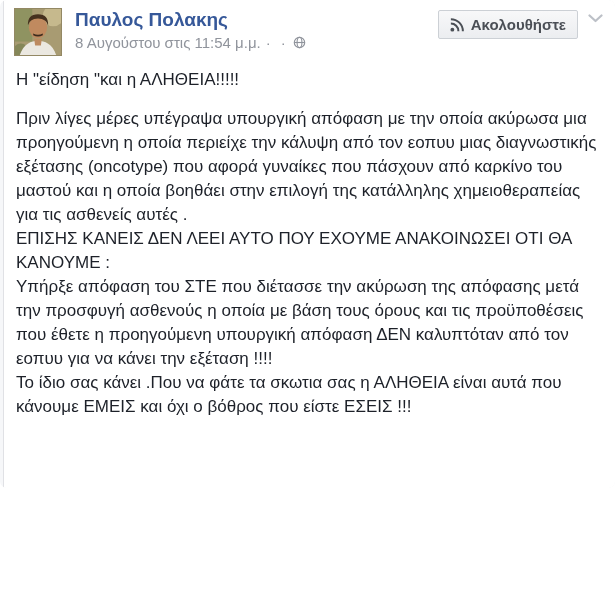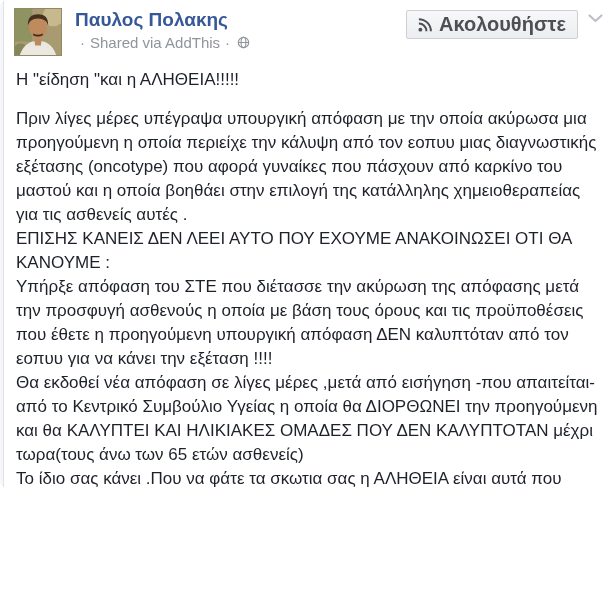--- a/index.html
+++ b/index.html
@@ -64,21 +64,21 @@
     display: inline-flex;
     align-items: center;
     gap: 7px;
     height: 29px;
     padding: 0 11px;
     background: linear-gradient(#f8f8f9, #ebedf0);
     border: 1px solid #ccd0d5;
     border-radius: 2px;
     color: #4b4f56;
     font-family: "Liberation Sans", sans-serif;
-    font-size: 20px;
+    font-size: 15px;
     font-weight: bold;
     cursor: pointer;
   }
   .follow-btn .rss { display: inline-flex; align-items: center; }
   .chev {
     display: inline-flex;
     margin: 4px 6px 0 10px;
     cursor: pointer;
   }
   .post-body {
@@ -107,22 +107,22 @@
           <path d="M20 31 L28 31 L27 38 L21 38 Z" fill="#bd8a60"></path>
           <ellipse cx="24" cy="19" rx="9.5" ry="11.5" fill="#c08a5f"></ellipse>
           <path d="M13.5 17 Q13 5.5 24 5.5 Q35 5.5 34.5 17 Q33 10.5 24 10 Q15 10.5 13.5 17 Z" fill="#46311f"></path>
           <path d="M19 25.5 Q24 28 29 25.5 L29 27.5 Q24 30 19 27.5 Z" fill="#3c2b1d"></path>
         </svg>
       </div>
 
       <div class="header-text">
         <a class="author">Παυλος Πολακης</a>
         <div class="meta">
+          <span class="timestamp">8 Αυγούστου στις 11:54 μ.μ.</span>
           <span class="sep">·</span>
-          <span>Shared via AddThis</span>
           <span class="sep">·</span>
           <span class="globe">
             <svg width="13" height="13" viewBox="0 0 14 14" aria-hidden="true">
               <circle cx="7" cy="7" r="5.6" fill="none" stroke="#90949c" stroke-width="1.3"></circle>
               <line x1="1.4" y1="7" x2="12.6" y2="7" stroke="#90949c" stroke-width="1.2"></line>
               <ellipse cx="7" cy="7" rx="2.6" ry="5.6" fill="none" stroke="#90949c" stroke-width="1.2"></ellipse>
             </svg>
           </span>
         </div>
       </div>
@@ -144,18 +144,17 @@
           </svg>
         </span>
       </div>
     </div>
 
     <div class="post-body">
       <div class="post-line first">Η "είδηση "και η ΑΛΗΘΕΙΑ!!!!!</div>
       <div class="post-line">Πριν λίγες μέρες υπέγραψα υπουργική απόφαση με την οποία ακύρωσα μια προηγούμενη η οποία περιείχε την κάλυψη από τον εοπυυ μιας διαγνωστικής εξέτασης (oncotype) που αφορά γυναίκες που πάσχουν από καρκίνο του μαστού και η οποία βοηθάει στην επιλογή της κατάλληλης χημειοθεραπείας για τις ασθενείς αυτές .</div>
       <div class="post-line">ΕΠΙΣΗΣ ΚΑΝΕΙΣ ΔΕΝ ΛΕΕΙ ΑΥΤΟ ΠΟΥ ΕΧΟΥΜΕ ΑΝΑΚΟΙΝΩΣΕΙ ΟΤΙ ΘΑ ΚΑΝΟΥΜΕ :</div>
       <div class="post-line">Υπήρξε απόφαση του ΣΤΕ που διέτασσε την ακύρωση της απόφασης μετά την προσφυγή ασθενούς η οποία με βάση τους όρους και τις προϋποθέσεις που έθετε η προηγούμενη υπουργική απόφαση ΔΕΝ καλυπτόταν από τον εοπυυ για να κάνει την εξέταση !!!!</div>
-      <div class="post-line">Θα εκδοθεί νέα απόφαση σε λίγες μέρες ,μετά από εισήγηση -που απαιτείται- από το Κεντρικό Συμβούλιο Υγείας η οποία θα ΔΙΟΡΘΩΝΕΙ την προηγούμενη και θα ΚΑΛΥΠΤΕΙ ΚΑΙ ΗΛΙΚΙΑΚΕΣ ΟΜΑΔΕΣ ΠΟΥ ΔΕΝ ΚΑΛΥΠΤΟΤΑΝ μέχρι τωρα(τους άνω των 65 ετών ασθενείς)</div>
       <div class="post-line">Το ίδιο σας κάνει .Που να φάτε τα σκωτια σας η ΑΛΗΘΕΙΑ είναι αυτά που κάνουμε ΕΜΕΙΣ και όχι ο βόθρος που είστε ΕΣΕΙΣ !!!</div>
     </div>
 
   </div>
 </div>
 
 </body></html>

